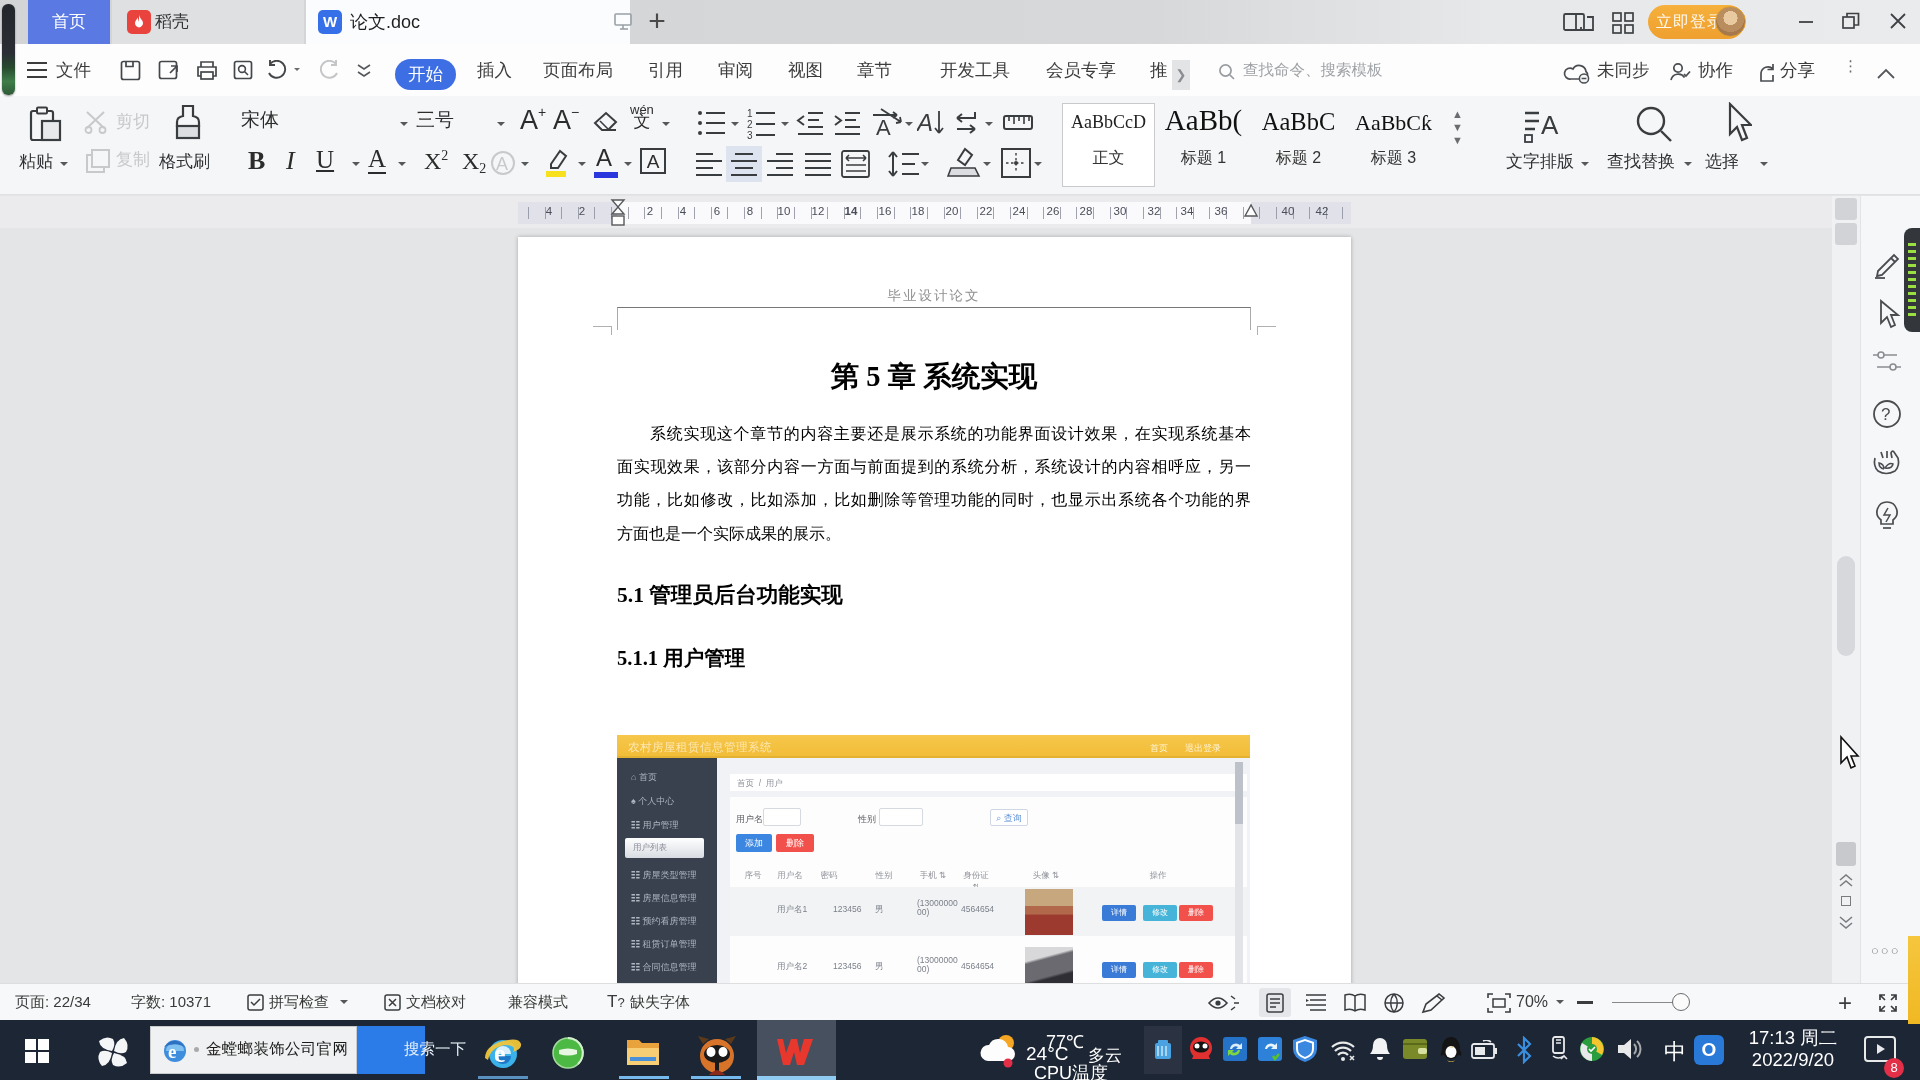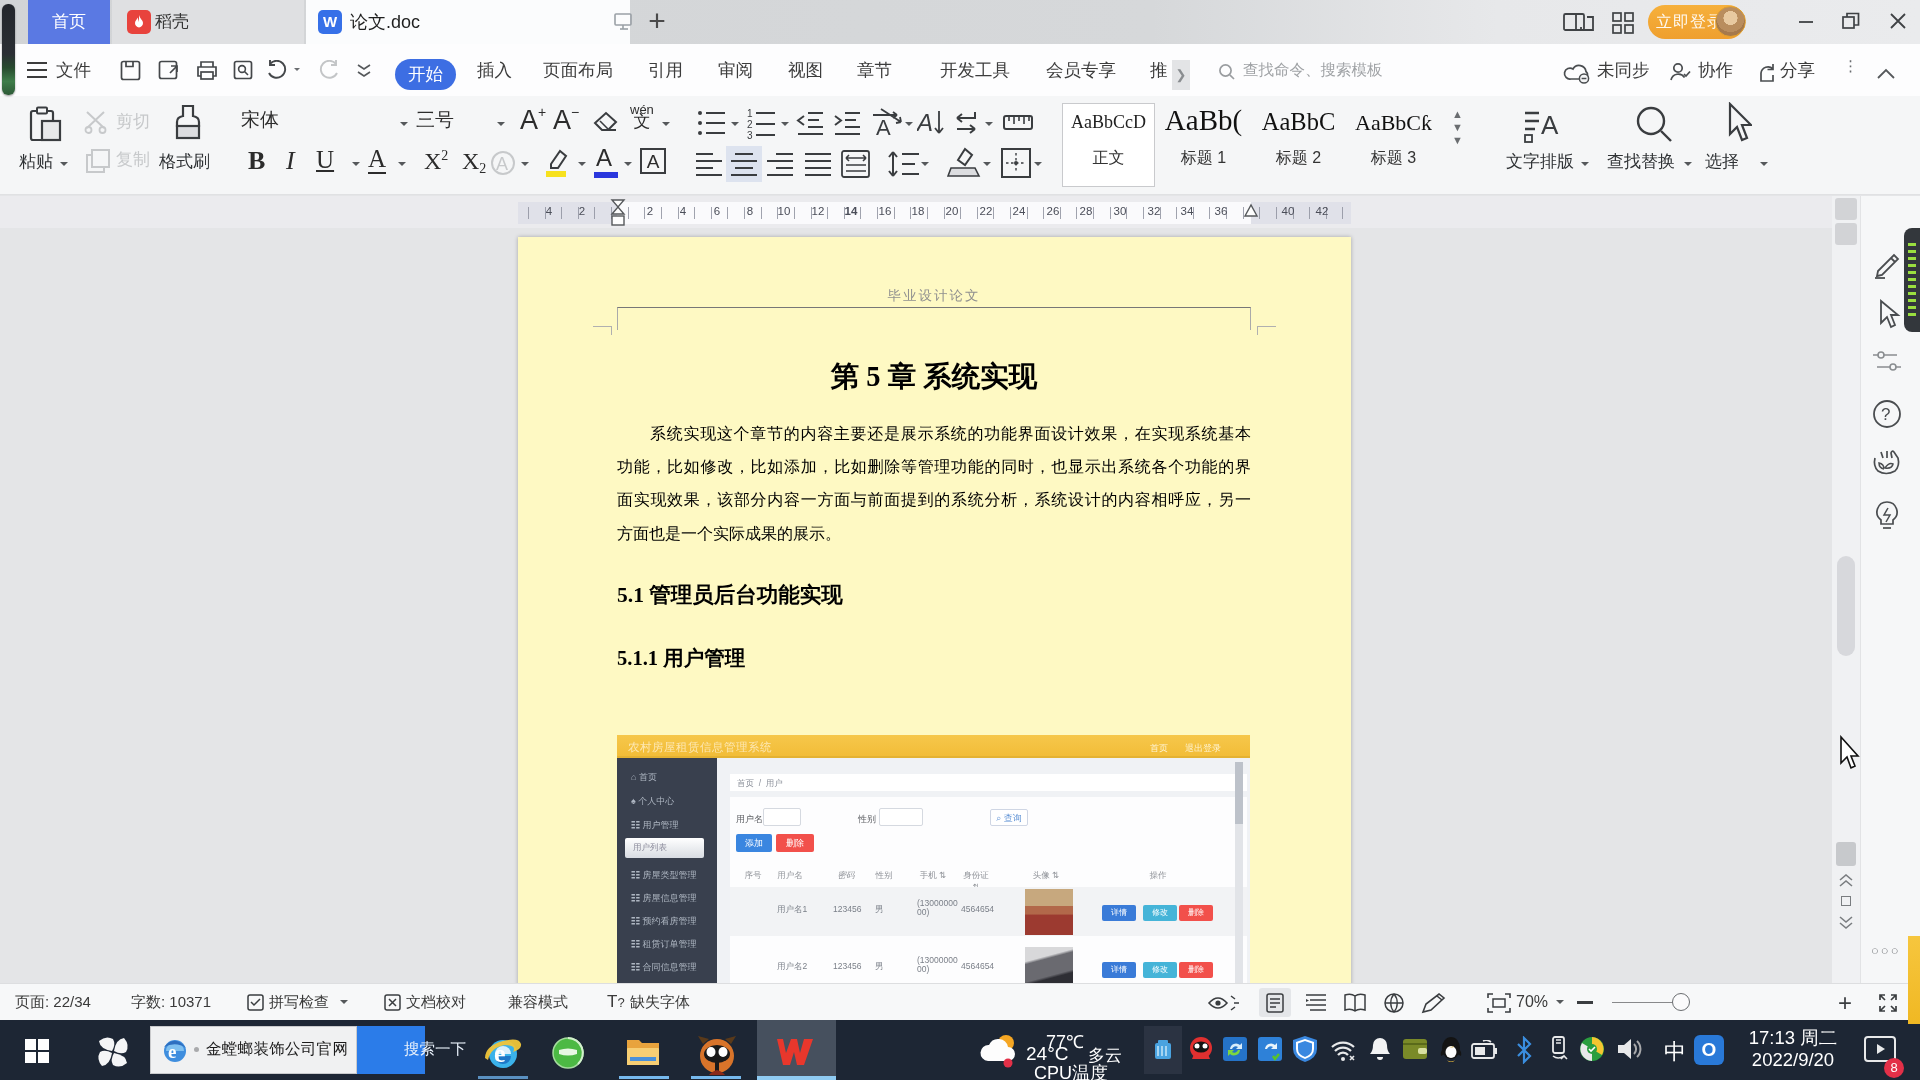--- a/index.html
+++ b/index.html
@@ -22,21 +22,21 @@
   .sbi { left:14px; font-size:9px; color:#aeb6c2; filter:blur(.4px); }
   .th { top:135px; font-size:8.5px; color:#909399; text-align:center; filter:blur(.3px); }
   .tv { font-size:8.5px; color:#7a7f88; filter:blur(.4px); line-height:9px; }
   .ab { width:34px; height:16px; border-radius:2px; color:#fff; font-size:8px; text-align:center; line-height:16px; filter:blur(.3px); }
   .rn { top:9px; width:20px; text-align:center; font-size:11.5px; color:#4a4d58; font-family:"Liberation Sans",sans-serif; }
   .dar { width:0; height:0; border:4px solid transparent; border-top-color:#55585b; }
   
   #ruler { left:0; top:196px; width:1832px; height:32px; background:#ebebee; }
   
   #docarea { left:0; top:228px; width:1832px; height:755px; background:#e4e5e7; overflow:hidden; }
-  #page { position:absolute; left:518px; top:9px; width:833px; height:800px; background:#fef9c3; box-shadow:0 0 4px rgba(0,0,0,.28); }
+  #page { position:absolute; left:518px; top:9px; width:833px; height:800px; background:#ffffff; box-shadow:0 0 4px rgba(0,0,0,.28); }
   .serif { font-family:"Liberation Serif", serif; }
   
   #statusbar { left:0; top:983px; width:1920px; height:37px; background:#f7f8f9; border-top:1px solid #dddee0; }
   .st { position:absolute; top:0; height:36px; line-height:36px; font-size:15px; color:#3a3a3a; }
   
   #taskbar { left:0; top:1020px; width:1920px; height:60px; background:#1d2634; }
   
   #rightpanel { left:1860px; top:196px; width:60px; height:787px; background:#f6f7f8; border-left:1px solid #e2e3e5; }
   #scrollcol { left:1832px; top:196px; width:28px; height:787px; background:#f0f1f3; }
 </style>
@@ -354,22 +354,22 @@
   </div>
   <div id="docarea" class="abs">
       <div id="page">
     <div class="abs" style="left:75px;top:89px;width:19px;height:9px;border-top:1px solid #b0b0b0;border-right:1px solid #b0b0b0;"></div>
     <div class="abs" style="left:739px;top:89px;width:19px;height:9px;border-top:1px solid #b0b0b0;border-left:1px solid #b0b0b0;"></div>
     <div class="abs serif" style="left:99px;top:50px;width:634px;text-align:center;font-size:13.5px;color:#8f8f8f;letter-spacing:2px;">毕业设计论文</div>
     <div class="abs" style="left:99px;top:70px;width:634px;height:23px;border-top:1px solid #777;border-left:1px solid #aaa;border-right:1px solid #aaa;"></div>
     <div class="abs serif" style="left:99px;top:121px;width:634px;text-align:center;font-size:28.5px;font-weight:bold;color:#000;">第 5 章 系统实现</div>
     <div id="para1" class="abs serif" style="left:99px;top:180px;width:634px;font-size:16px;line-height:33.2px;color:#000;">
       <div style="text-align:justify;text-align-last:justify;padding-left:33px;">系统实现这个章节的内容主要还是展示系统的功能界面设计效果，在实现系统基本</div>
+      <div style="text-align:justify;text-align-last:justify;">面实现效果，该部分内容一方面与前面提到的系统分析，系统设计的内容相呼应，另一</div>
       <div style="text-align:justify;text-align-last:justify;">功能，比如修改，比如添加，比如删除等管理功能的同时，也显示出系统各个功能的界</div>
-      <div style="text-align:justify;text-align-last:justify;">面实现效果，该部分内容一方面与前面提到的系统分析，系统设计的内容相呼应，另一</div>
       <div>方面也是一个实际成果的展示。</div>
     </div>
     <div class="abs serif" style="left:99px;top:343px;font-size:21.5px;font-weight:bold;color:#000;">5.1 管理员后台功能实现</div>
     <div class="abs serif" style="left:99px;top:407px;font-size:20.5px;font-weight:bold;color:#000;">5.1.1 用户管理</div>
     <div id="shot" class="abs" style="left:99px;top:498px;width:633px;height:302px;background:#f0f2f5;overflow:hidden;">
       <div class="abs" style="left:0;top:0;width:633px;height:23px;background:linear-gradient(180deg,#f6c74b,#f2bd38);border-bottom:2px solid #e4b232;"></div>
       <div class="abs" style="left:11px;top:5px;font-size:11.5px;color:rgba(255,240,205,.8);letter-spacing:.5px;filter:blur(.6px);">农村房屋租赁信息管理系统</div>
       <div class="abs" style="left:533px;top:7px;font-size:9px;color:rgba(255,248,225,.9);filter:blur(.4px);">首页</div>
       <div class="abs" style="left:568px;top:7px;font-size:9px;color:rgba(255,248,225,.9);filter:blur(.4px);">退出登录</div>
       <div class="abs" style="left:0;top:23px;width:100px;height:279px;background:#39404e;"></div>
@@ -389,21 +389,21 @@
       <div class="abs" style="left:113px;top:62px;width:517px;height:240px;background:#fdfdfe;"></div>
       <div class="abs" style="left:119px;top:78px;font-size:9px;color:#606266;filter:blur(.3px);">用户名</div>
       <div class="abs" style="left:146px;top:73px;width:38px;height:18px;background:#fff;border:1px solid #d5d9e0;border-radius:2px;"></div>
       <div class="abs" style="left:241px;top:78px;font-size:9px;color:#606266;filter:blur(.3px);">性别</div>
       <div class="abs" style="left:262px;top:73px;width:44px;height:18px;background:#fff;border:1px solid #d5d9e0;border-radius:2px;"></div>
       <div class="abs" style="left:373px;top:74px;width:38px;height:17px;background:#fff;border:1px solid #cfd6e4;border-radius:2px;font-size:9px;color:#5a8fd4;text-align:center;line-height:16px;filter:blur(.3px);">⌕ 查询</div>
       <div class="abs" style="left:119px;top:99px;width:36px;height:18px;background:#3a86e0;border-radius:2px;color:#fff;font-size:9px;text-align:center;line-height:18px;filter:blur(.4px);">添加</div>
       <div class="abs" style="left:159px;top:99px;width:38px;height:18px;background:#f2504b;border-radius:2px;color:#fff;font-size:9px;text-align:center;line-height:18px;filter:blur(.4px);">删除</div>
       <div class="abs th" style="left:122px;width:28px;">序号</div>
       <div class="abs th" style="left:159px;width:28px;">用户名</div>
-      <div class="abs th" style="left:215px;width:28px;font-style:italic;">密码</div>
+      <div class="abs th" style="left:198px;width:28px;">密码</div>
       <div class="abs th" style="left:253px;width:28px;">性别</div>
       <div class="abs th" style="left:302px;width:28px;">手机 ⇅</div>
       <div class="abs th" style="left:343px;width:32px;">身份证 ⇅</div>
       <div class="abs th" style="left:413px;width:32px;">头像 ⇅</div>
       <div class="abs th" style="left:527px;width:28px;">操作</div>
       <div class="abs" style="left:113px;top:152px;width:517px;height:49px;background:#f2f3f5;"></div>
       <div class="abs tv" style="left:160px;top:170px;">用户名1</div>
       <div class="abs tv" style="left:216px;top:170px;">123456</div>
       <div class="abs tv" style="left:258px;top:170px;">男</div>
       <div class="abs tv" style="left:300px;top:164px;width:40px;">(13000000<br>00)</div>

